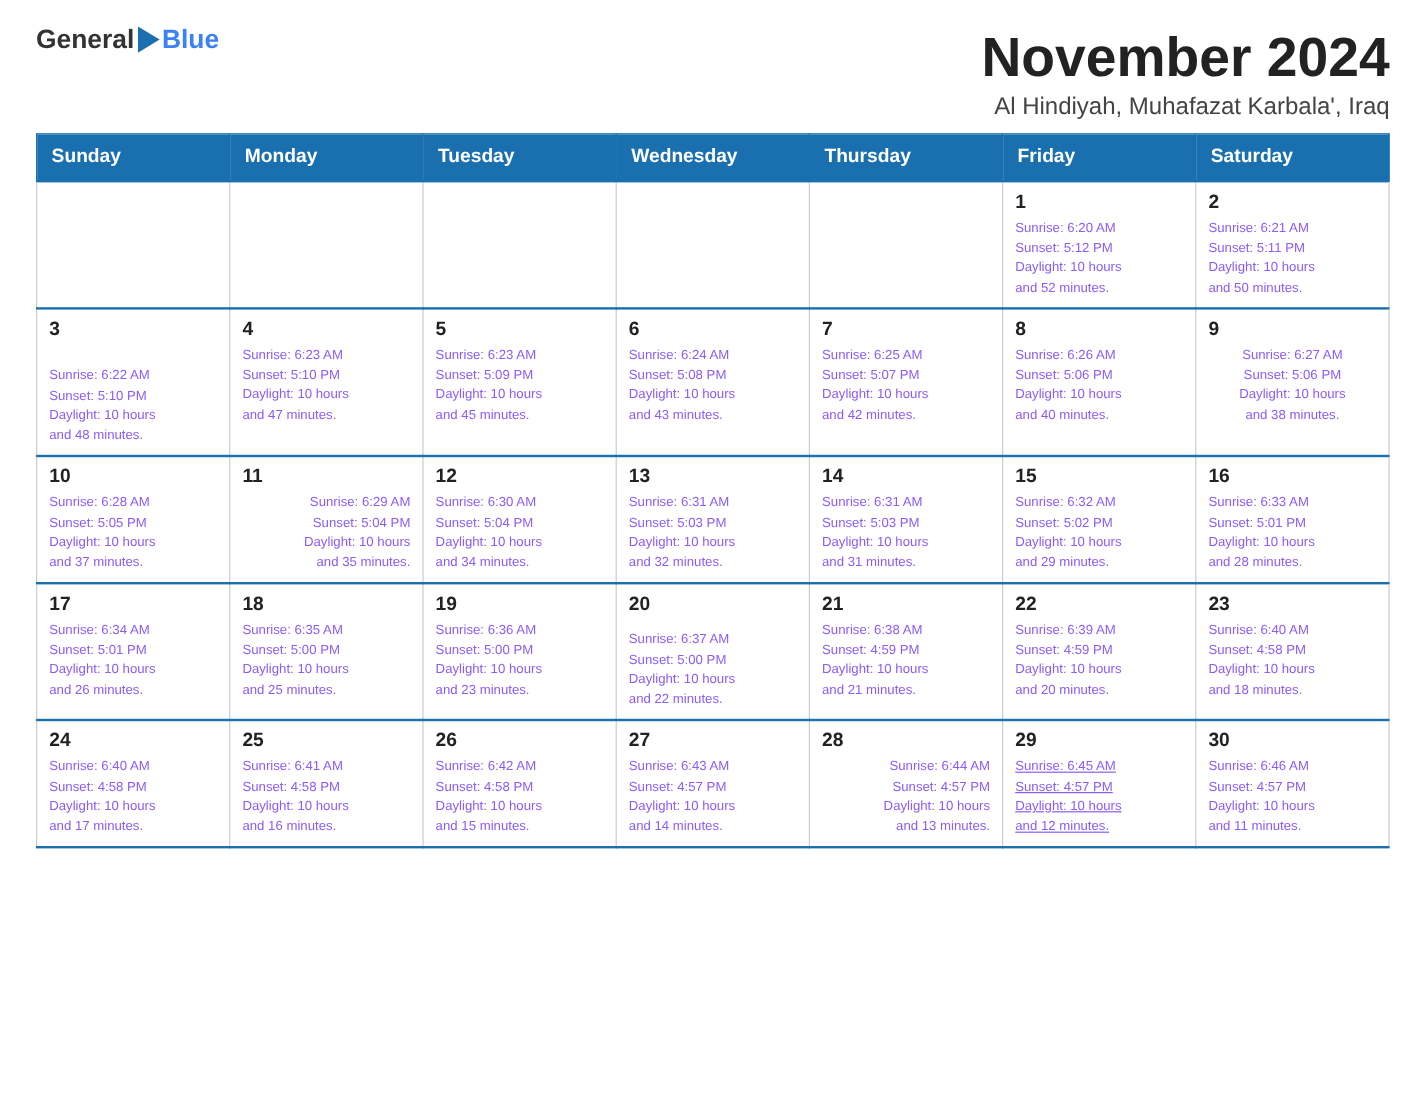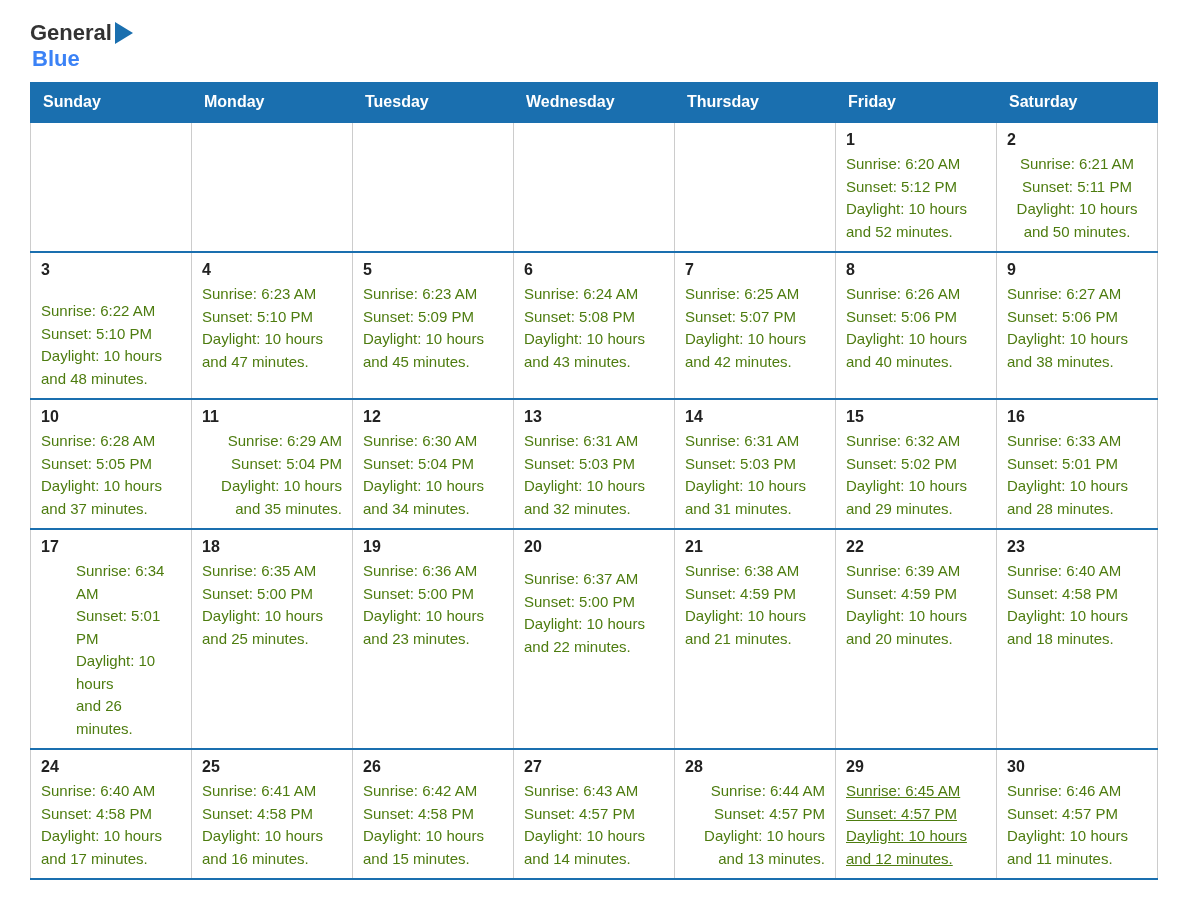--- a/index.html
+++ b/index.html
@@ -62,22 +62,22 @@
       border-bottom: 2px solid #1a6faf;
       border-radius: 12px;
     }
     .day-number {
       font-size: 16px;
       font-weight: bold;
       color: #222;
       margin-bottom: 4px;
     }
     .day-info {
-      font-size: 15px;
-      color: #4d7c0f;
+      font-size: 11px;
+      color: #8b5cf6;
       line-height: 1.5;
     }
     .empty-cell {
       background: #fff;
     }
     .logo-triangle {
       display: inline-block;
       width: 0;
       height: 0;
       border-top: 11px solid transparent;
@@ -85,29 +85,31 @@
       border-left: 18px solid #1a6faf;
       margin-left: 3px;
       vertical-align: middle;
     }
   </style>
 </head>
 <body>
 
 <div class="header">
   <div class="logo">
-    <div style="display:flex;flex-direction:column;">
+    <div style="display:flex;flex-direction:row;">
       <div class="logo-top-row">
         <span style="font-size:22px;font-weight:bold;color:#333;">General</span>
         <span class="logo-triangle"></span>
       </div>
       <span style="font-size:22px;font-weight:bold;color:#3b82f6;margin-left:2px;">Blue</span>
     </div>
   </div>
   <div class="title-section">
+    <div class="main-title">November 2024</div>
+    <div class="subtitle">Al Hindiyah, Muhafazat Karbala', Iraq</div>
   </div>
 </div>
 
 <table class="calendar">
   <thead>
     <tr>
     <th>Sunday</th>
         <th>Monday</th>
         <th>Tuesday</th>
         <th>Wednesday</th>
@@ -125,21 +127,21 @@
         <td class="empty-cell"></td>
         <td>
           <div class="day-number">1</div>
           <div class="day-info" style="white-space: pre-line;">Sunrise: 6:20 AM
 Sunset: 5:12 PM
 Daylight: 10 hours
 and 52 minutes.</div>
         </td>
         <td>
           <div class="day-number">2</div>
-          <div class="day-info" style="white-space: pre-line; text-align: center;">Sunrise: 6:21 AM
+          <div class="day-info" style="white-space: pre-line;">Sunrise: 6:21 AM
 Sunset: 5:11 PM
 Daylight: 10 hours
 and 50 minutes.</div>
         </td>
       </tr>
       <tr>
         <td>
           <div class="day-number">3</div>
           <div class="day-info" style="white-space: pre-line; margin-top: 21px;">Sunrise: 6:22 AM
 Sunset: 5:10 PM
@@ -176,21 +178,21 @@
         </td>
         <td>
           <div class="day-number">8</div>
           <div class="day-info" style="white-space: pre-line;">Sunrise: 6:26 AM
 Sunset: 5:06 PM
 Daylight: 10 hours
 and 40 minutes.</div>
         </td>
         <td>
           <div class="day-number">9</div>
-          <div class="day-info" style="white-space: pre-line;">Sunrise: 6:27 AM
+          <div class="day-info" style="white-space: pre-line; text-align: center;">Sunrise: 6:27 AM
 Sunset: 5:06 PM
 Daylight: 10 hours
 and 38 minutes.</div>
         </td>
       </tr>
       <tr>
         <td>
           <div class="day-number">10</div>
           <div class="day-info" style="white-space: pre-line;">Sunrise: 6:28 AM
 Sunset: 5:05 PM
@@ -236,21 +238,21 @@
           <div class="day-number">16</div>
           <div class="day-info" style="white-space: pre-line;">Sunrise: 6:33 AM
 Sunset: 5:01 PM
 Daylight: 10 hours
 and 28 minutes.</div>
         </td>
       </tr>
       <tr>
         <td>
           <div class="day-number">17</div>
-          <div class="day-info" style="white-space: pre-line; margin-left: 35px;">Sunrise: 6:34 AM
+          <div class="day-info" style="white-space: pre-line;">Sunrise: 6:34 AM
 Sunset: 5:01 PM
 Daylight: 10 hours
 and 26 minutes.</div>
         </td>
         <td>
           <div class="day-number">18</div>
           <div class="day-info" style="white-space: pre-line;">Sunrise: 6:35 AM
 Sunset: 5:00 PM
 Daylight: 10 hours
 and 25 minutes.</div>

